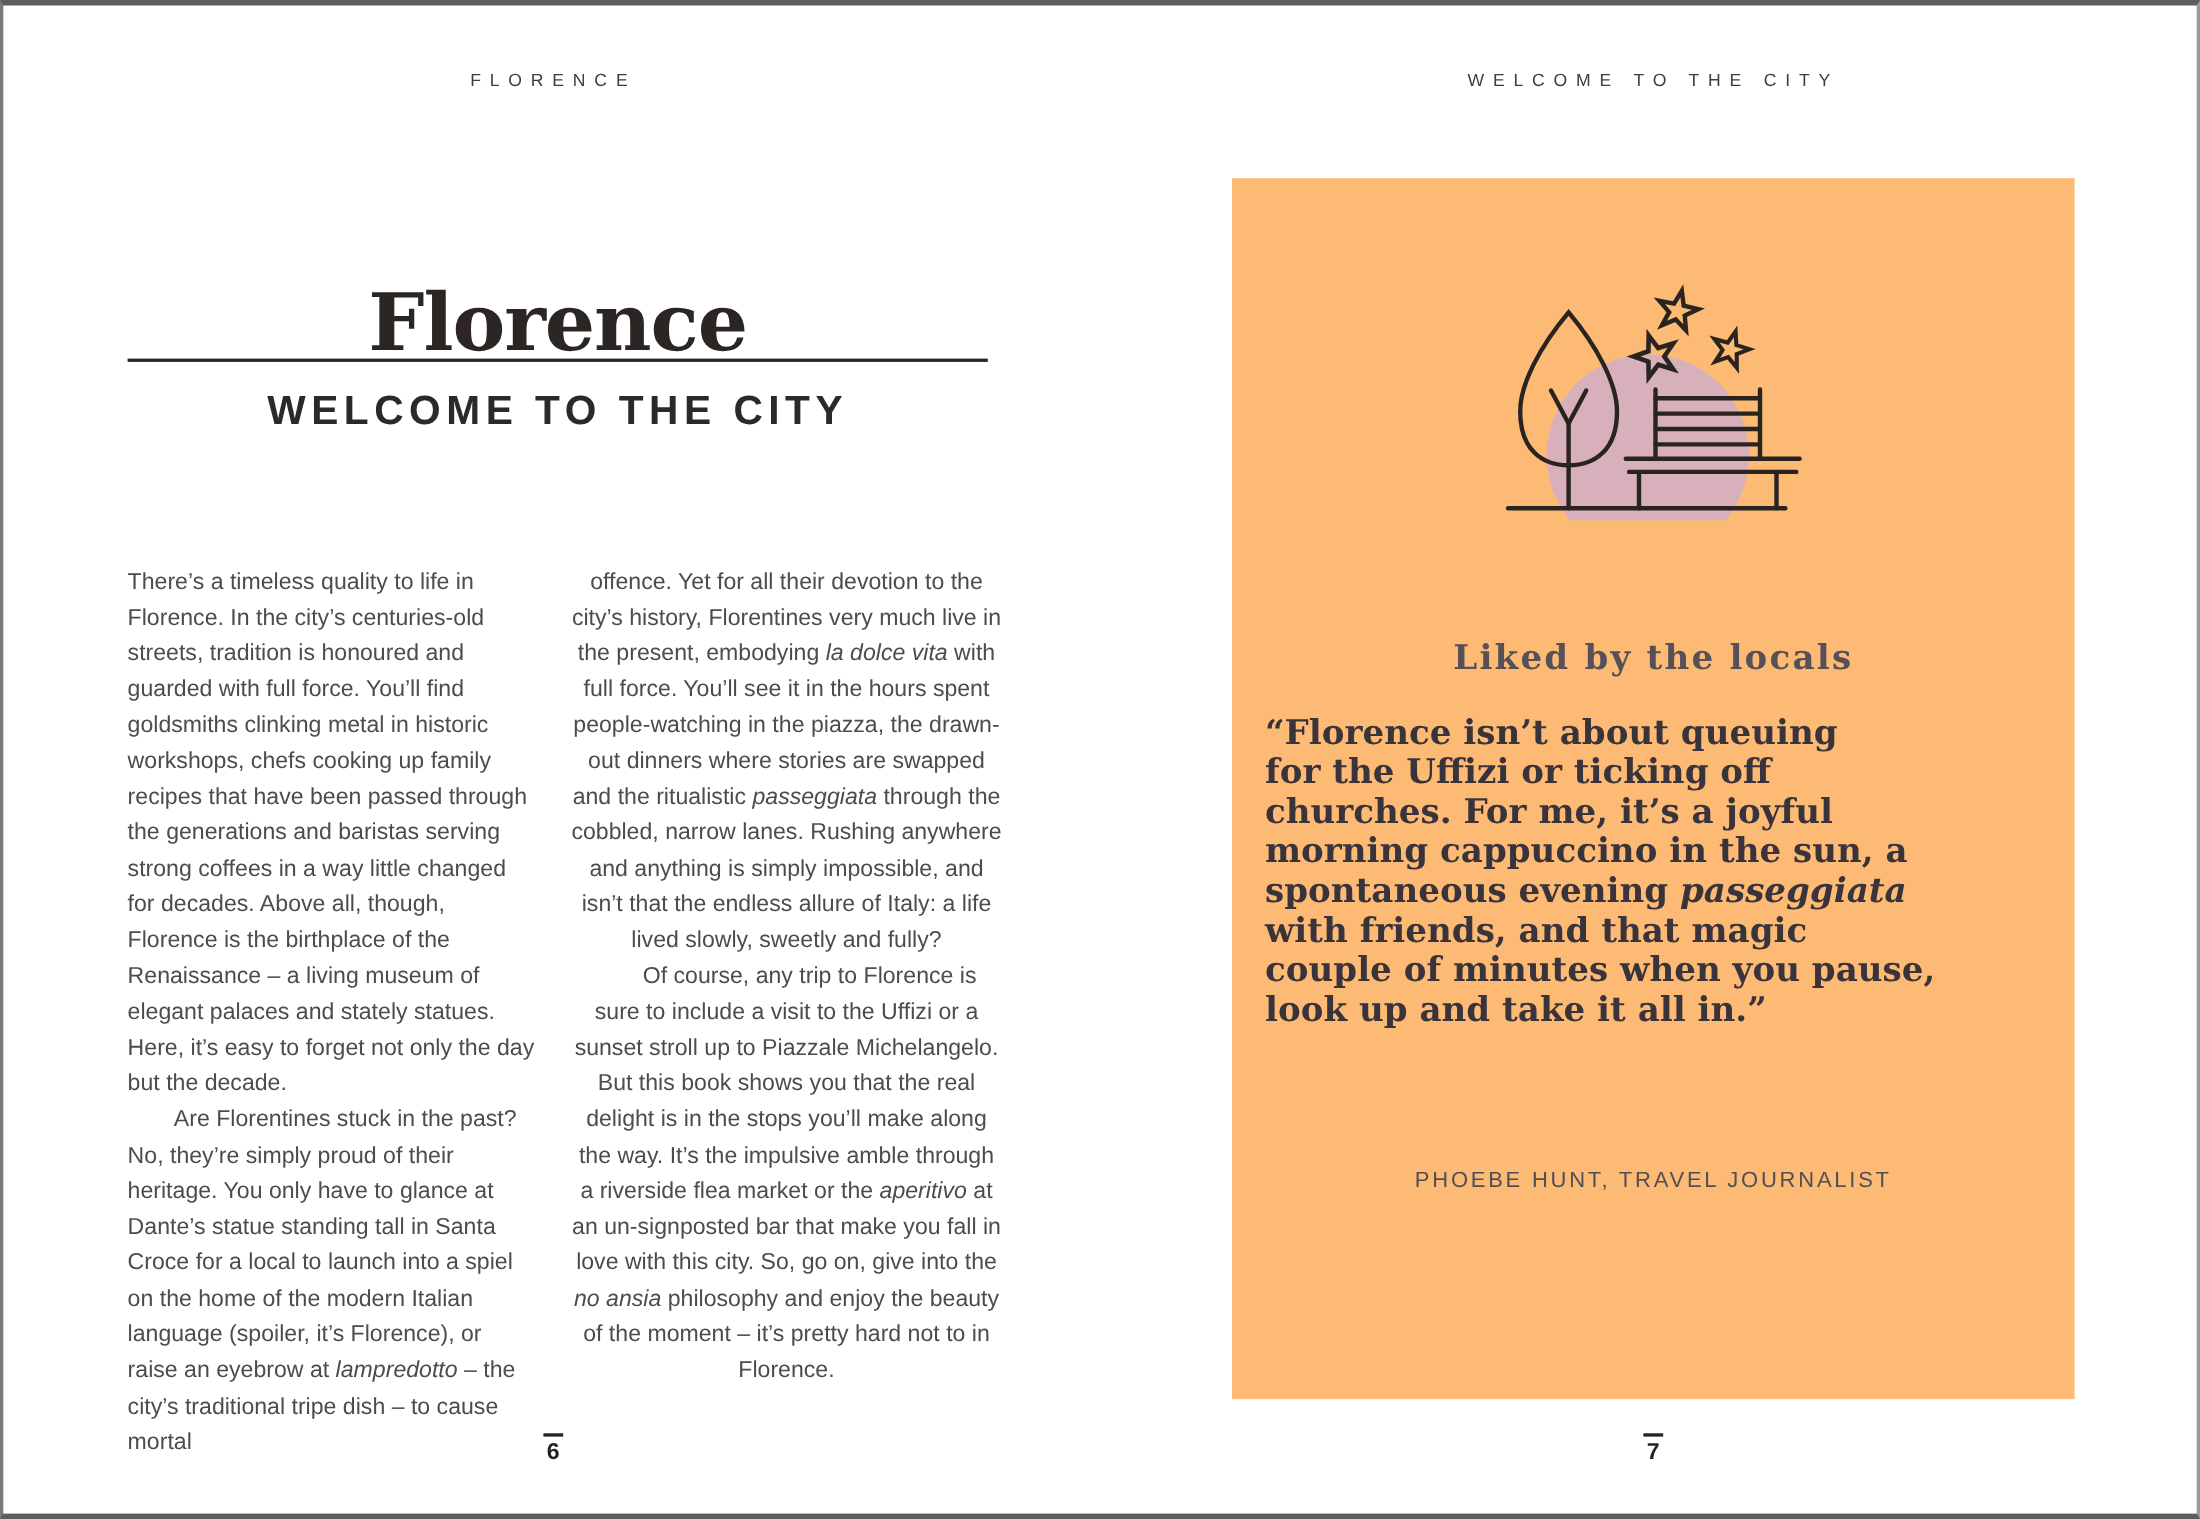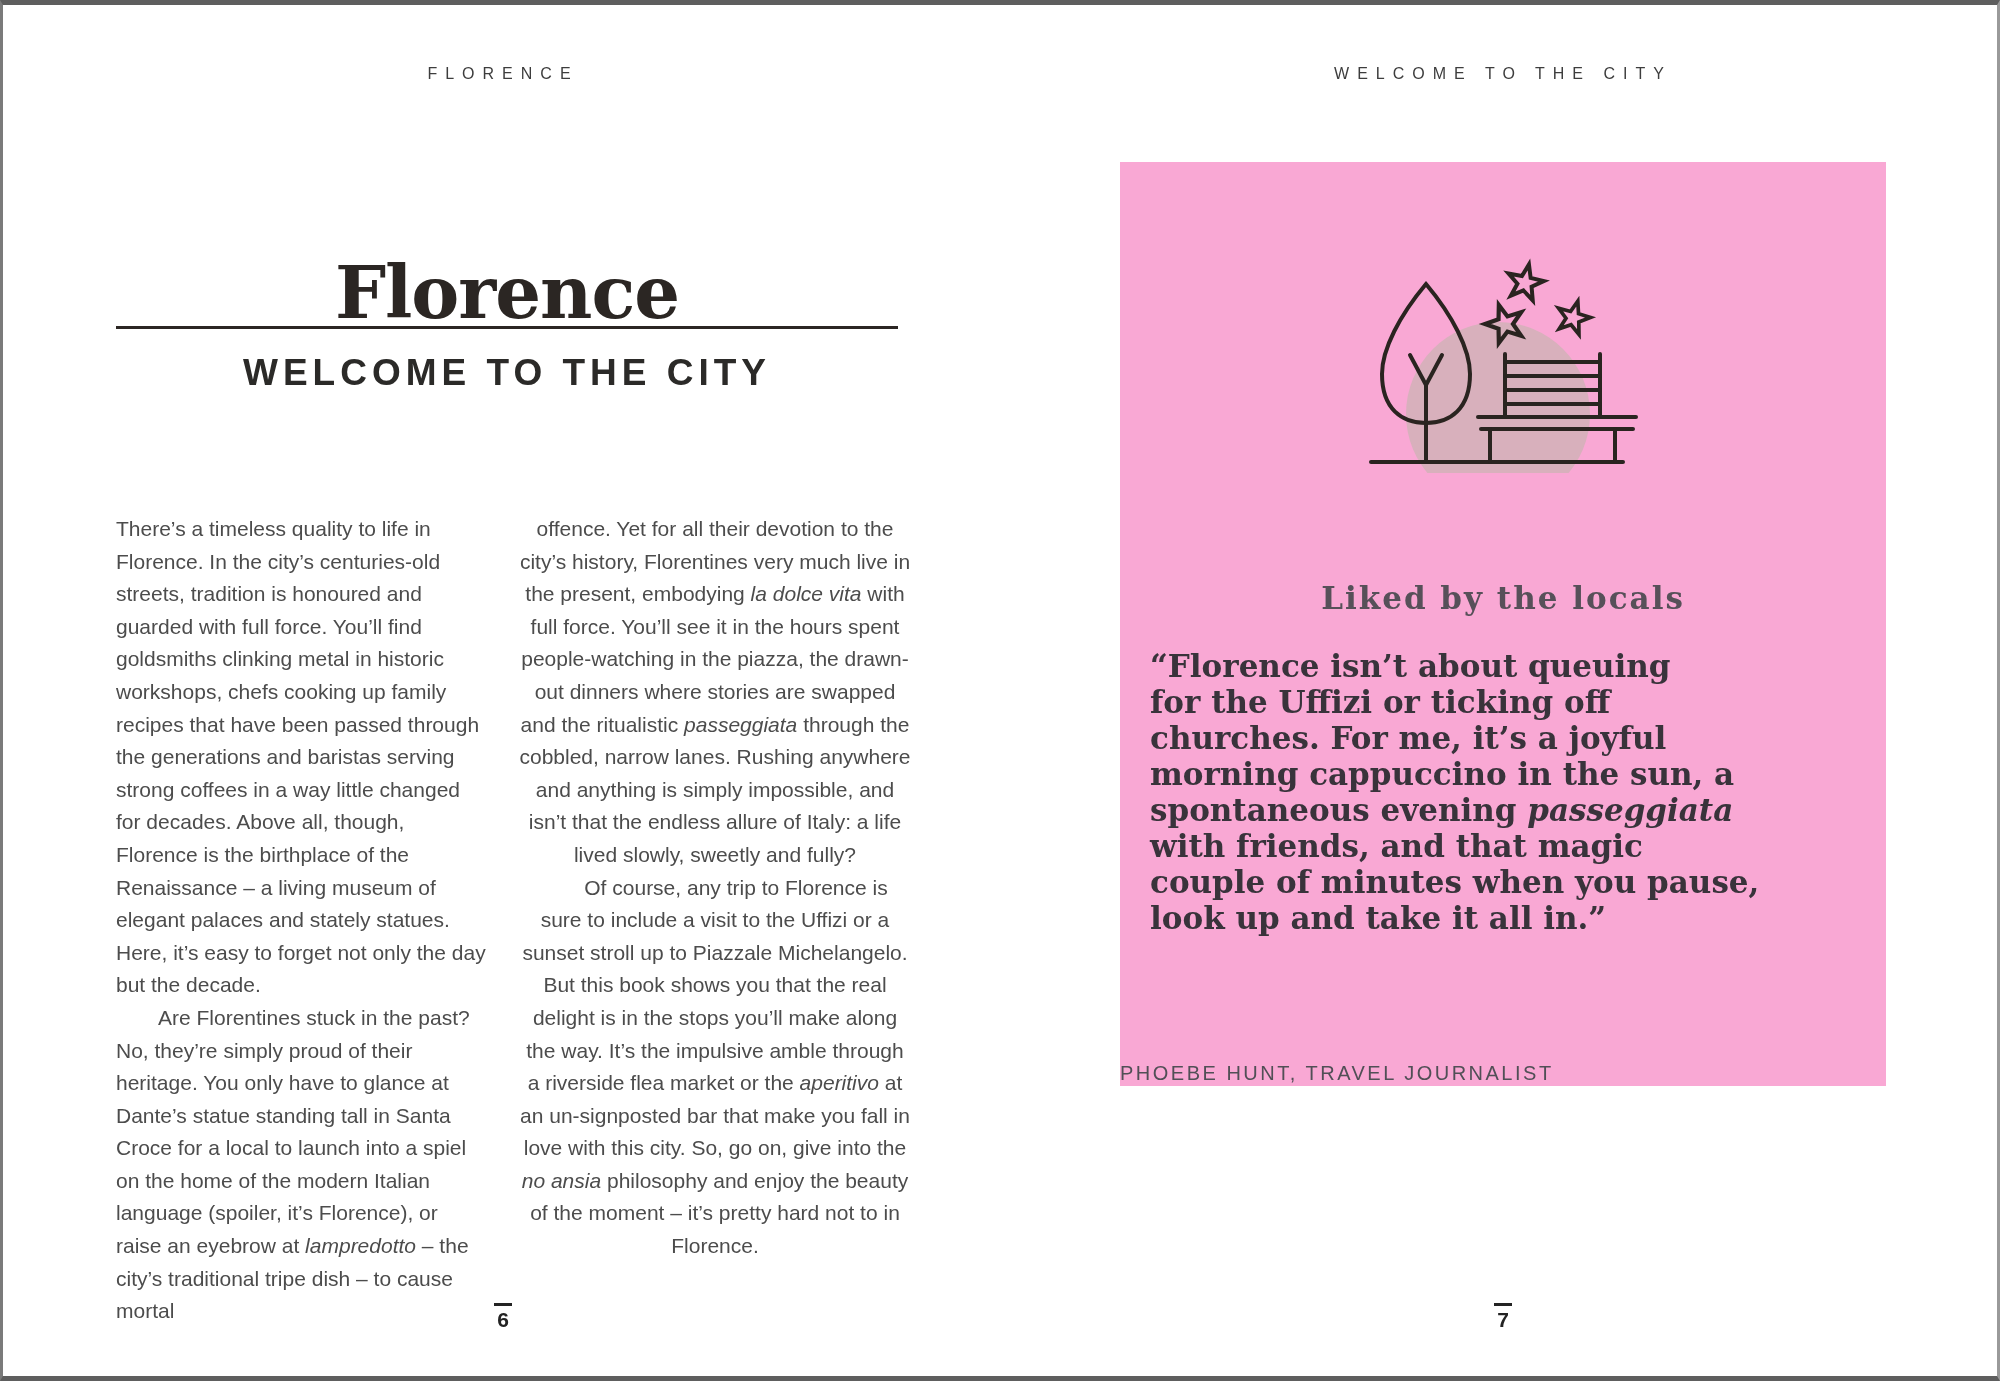--- a/index.html
+++ b/index.html
@@ -99,22 +99,22 @@
   }
   .page-number.left  { left: 480px; }
   .page-number.right { left: 1480px; }
 
   
   .locals-panel {
     position: absolute;
     left: 1117px;
     top: 157px;
     width: 766px;
-    height: 924px;
-    background: #f9a8d4;
+    height: 1110px;
+    background: #fdba74;
   }
   .illustration-holder {
     position: absolute;
     top: 95px;
     left: 0; right: 0;
     display: flex;
     justify-content: center;
   }
   .panel-heading {
     position: absolute;
@@ -136,21 +136,21 @@
     font-family: "DejaVu Serif", serif;
     font-weight: 700;
     font-size: 31px;
     line-height: 36px;
     color: #39333b;
   }
   .panel-attribution {
     position: absolute;
     top: 900px;
     left: 0; right: 0;
-    text-align: left;
+    text-align: center;
     font-size: 20px;
     letter-spacing: 2.5px;
     color: #514f56;
   }
 </style>
 </head>
 <body>
 
 <div class="spread">
 

